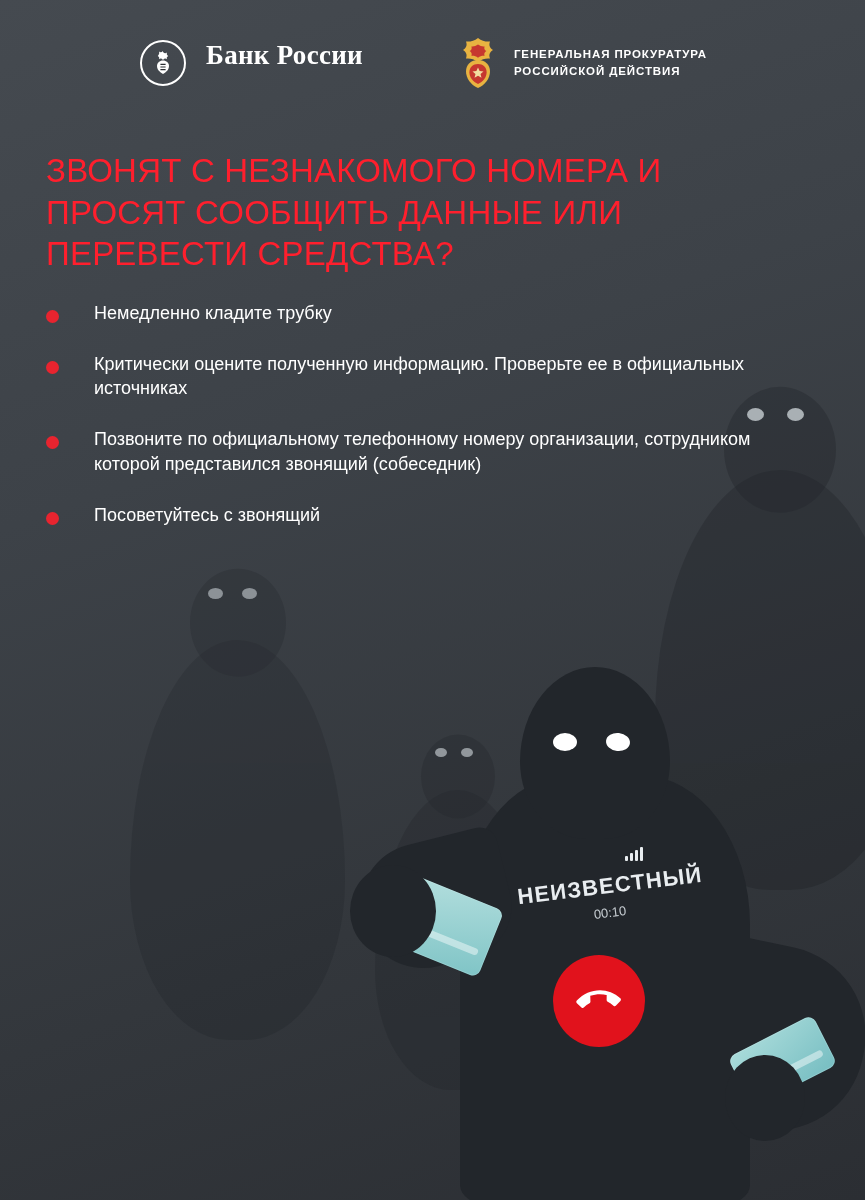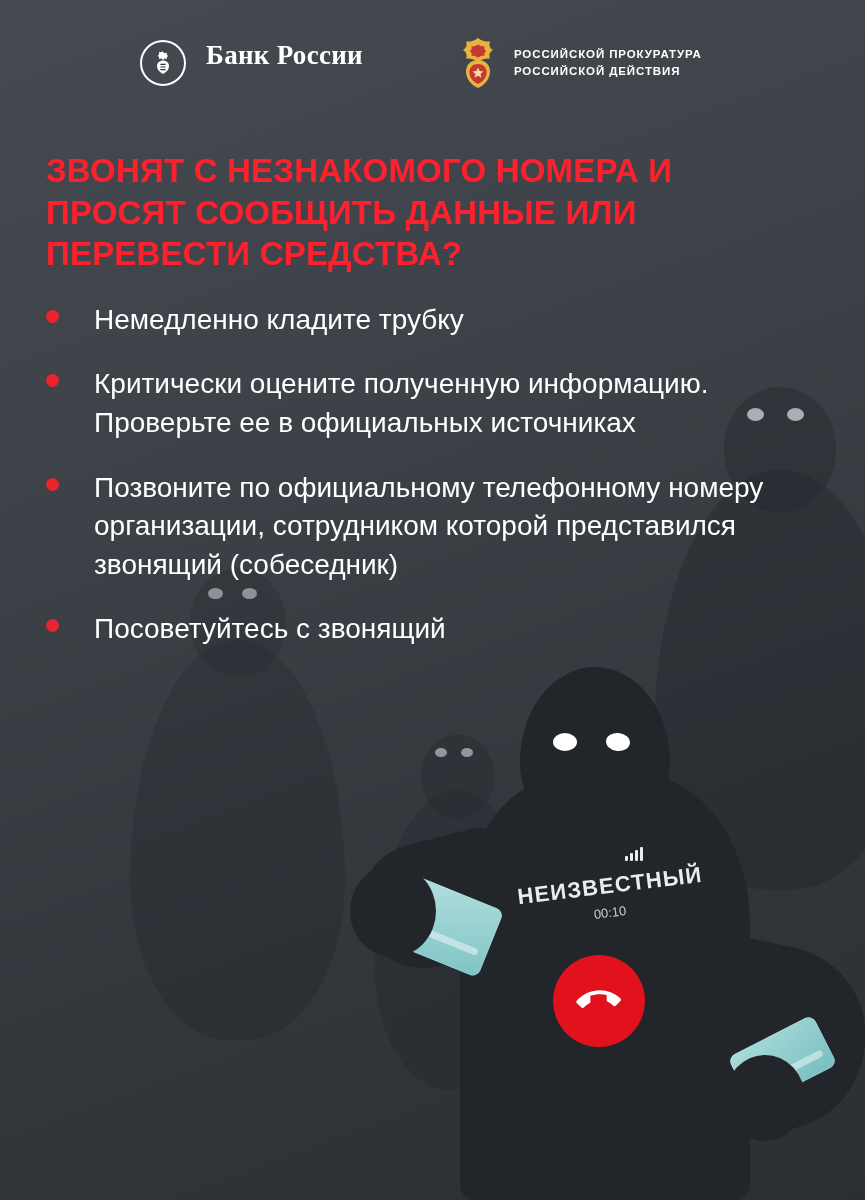--- a/index.html
+++ b/index.html
@@ -227,39 +227,39 @@
   .gp-mark { width: 46px; height: 54px; position: relative; flex: 0 0 auto; }
   .gp-text { color: #ffffff; font-size: 11.5px; font-weight: bold; line-height: 1.45; letter-spacing: .9px; }
 
   
   .content { position: relative; z-index: 4; padding: 60px 60px 0 46px; }
 
   h1.headline {
     color: #ff1f2d;
     font-size: 33px;
     line-height: 1.26;
-    font-weight: bold;
+    font-weight: normal;
     letter-spacing: .2px;
     text-transform: uppercase;
     max-width: 700px;
   }
 
   h2.subhead {
     color: #ffffff;
     font-size: 25px;
     font-weight: bold;
     margin-top: 56px;
     letter-spacing: .2px;
   }
 
   ul.actions { list-style: none; margin-top: 26px; }
   ul.actions li {
     position: relative;
     color: #ffffff;
-    font-size: 28px;
+    font-size: 18px;
     line-height: 1.38;
     padding-left: 48px;
     margin-bottom: 26px;
     max-width: 720px;
   }
   ul.actions li .bullet {
     position: absolute;
     left: 0;
     top: 9px;
     width: 13px;
@@ -308,21 +308,21 @@
       <div class="gp-mark">
         <svg width="46" height="54" viewBox="0 0 46 54" aria-hidden="true">
           <path d="M23 2c4 3 8 4 12 3.5-1.5 4 0 6.5 3 8.5-3 2-4.5 4.5-3 8.5-4-.5-8 .5-12 3.5-4-3-8-4-12-3.5 1.5-4 0-6.5-3-8.5 3-2 4.5-4.5 3-8.5C15 6 19 5 23 2z" fill="#e8b341"></path>
           <path d="M23 8.5c2.2 1.6 4.4 2.2 6.6 1.9-.8 2.2 0 3.6 1.7 4.7-1.7 1.1-2.5 2.5-1.7 4.7-2.2-.3-4.4.3-6.6 1.9-2.2-1.6-4.4-2.2-6.6-1.9.8-2.2 0-3.6-1.7-4.7 1.7-1.1 2.5-2.5 1.7-4.7 2.2.3 4.4-.3 6.6-1.9z" fill="#c6372f"></path>
           <path d="M23 24c7 0 12 4.5 12 11.5S30 49 23 52C16 49 11 42.5 11 35.5S16 24 23 24z" fill="#e8b341"></path>
           <path d="M23 28c5 0 8.6 3.3 8.6 8.2 0 5.1-3.7 9.6-8.6 11.8-4.9-2.2-8.6-6.7-8.6-11.8 0-4.9 3.6-8.2 8.6-8.2z" fill="#c6372f"></path>
           <path d="M23 31.5l1.6 3.6 3.9.3-3 2.6 1 3.8-3.5-2.1-3.5 2.1 1-3.8-3-2.6 3.9-.3z" fill="#f2dca0"></path>
         </svg>
       </div>
       <div class="gp-text">
-        <div>РОССИЙСКОЙ ПРОКУРАТУРА</div>
+        <div>ГЕНЕРАЛЬНАЯ ПРОКУРАТУРА</div>
         <div>РОССИЙСКОЙ ДЕЙСТВИЯ</div>
       </div>
     </div>
 
   </div>
 
   <div class="content">
     <h1 class="headline">ЗВОНЯТ С НЕЗНАКОМОГО НОМЕРА И ПРОСЯТ СООБЩИТЬ ДАННЫЕ ИЛИ ПЕРЕВЕСТИ СРЕДСТВА?</h1>
 
     <ul class="actions">

